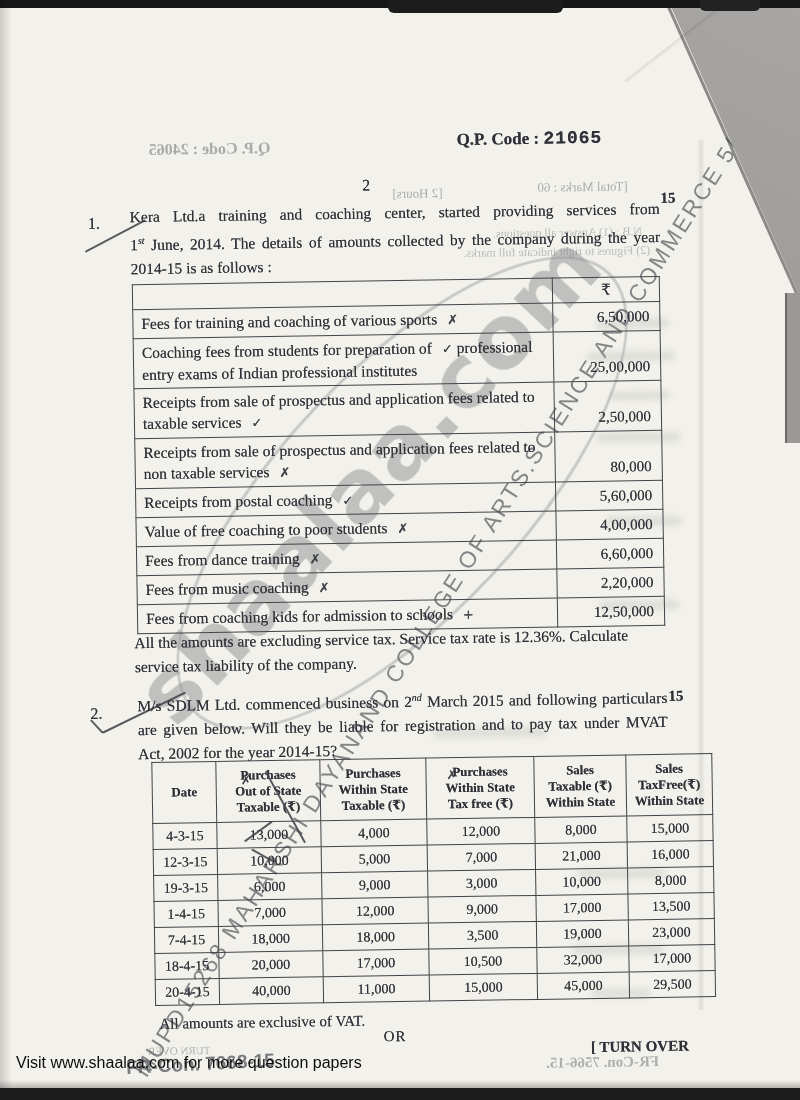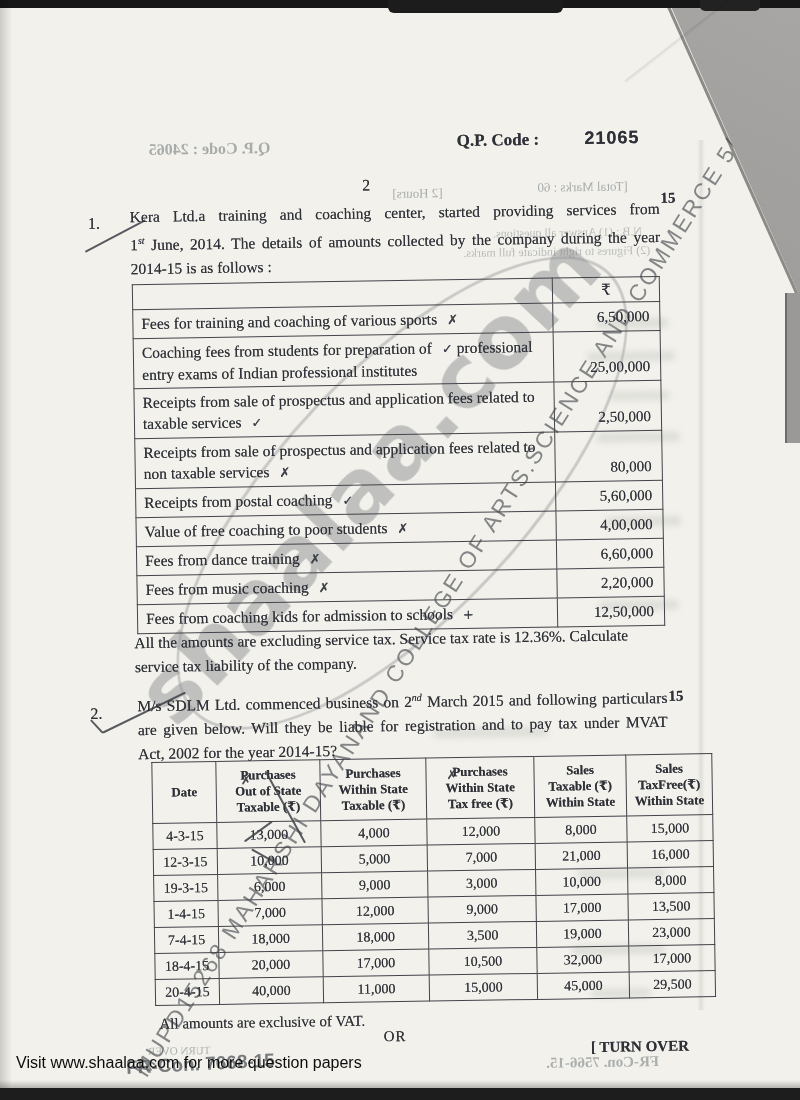--- a/index.html
+++ b/index.html
@@ -33,21 +33,21 @@
   .wm-site{left:370px;top:478px;transform:translate(-50%,-50%) rotate(-46deg);
     font-family:"DejaVu Sans",sans-serif;font-weight:bold;font-size:88px;letter-spacing:1px;
     color:rgba(149,153,155,.55);filter:blur(.6px);white-space:nowrap;}
   .wm-ellipse{left:100px;top:370px;width:600px;height:240px;border:3px solid rgba(140,144,147,.42);
     border-radius:50%;transform:rotate(-46deg);filter:blur(.7px);}
   .stamp{left:452px;top:585px;width:1200px;transform:translate(-50%,-50%) rotate(-56.6deg);
     font-family:"Liberation Sans","DejaVu Sans",sans-serif;font-size:23px;letter-spacing:2.5px;
     color:rgba(88,91,96,.72);white-space:nowrap;text-align:center;}
   
   .qp-code{left:463px;top:131px;font-size:17px;font-weight:bold;white-space:nowrap;}
-  .qp-code .val{font-family:Liberation Sans, sans-serif;font-size:18px;letter-spacing:1px;margin-left:41px;}
+  .qp-code .val{font-family:Liberation Mono, monospace;font-size:18px;letter-spacing:1px;}
   .page-num{left:368px;top:176px;font-size:16px;}
   
   .q-num{font-size:16px;}
   .q1-num{left:93px;top:210px;}
   .q2-num{left:88px;top:700px;}
   .q-marks{font-size:15px;font-weight:bold;}
   .q1-marks{left:666px;top:194px;}
   .q2-marks{left:666px;top:692px;}
   .q-text{width:530px;font-size:15.5px;line-height:24px;}
   .q1-text{left:135px;top:201px;}

